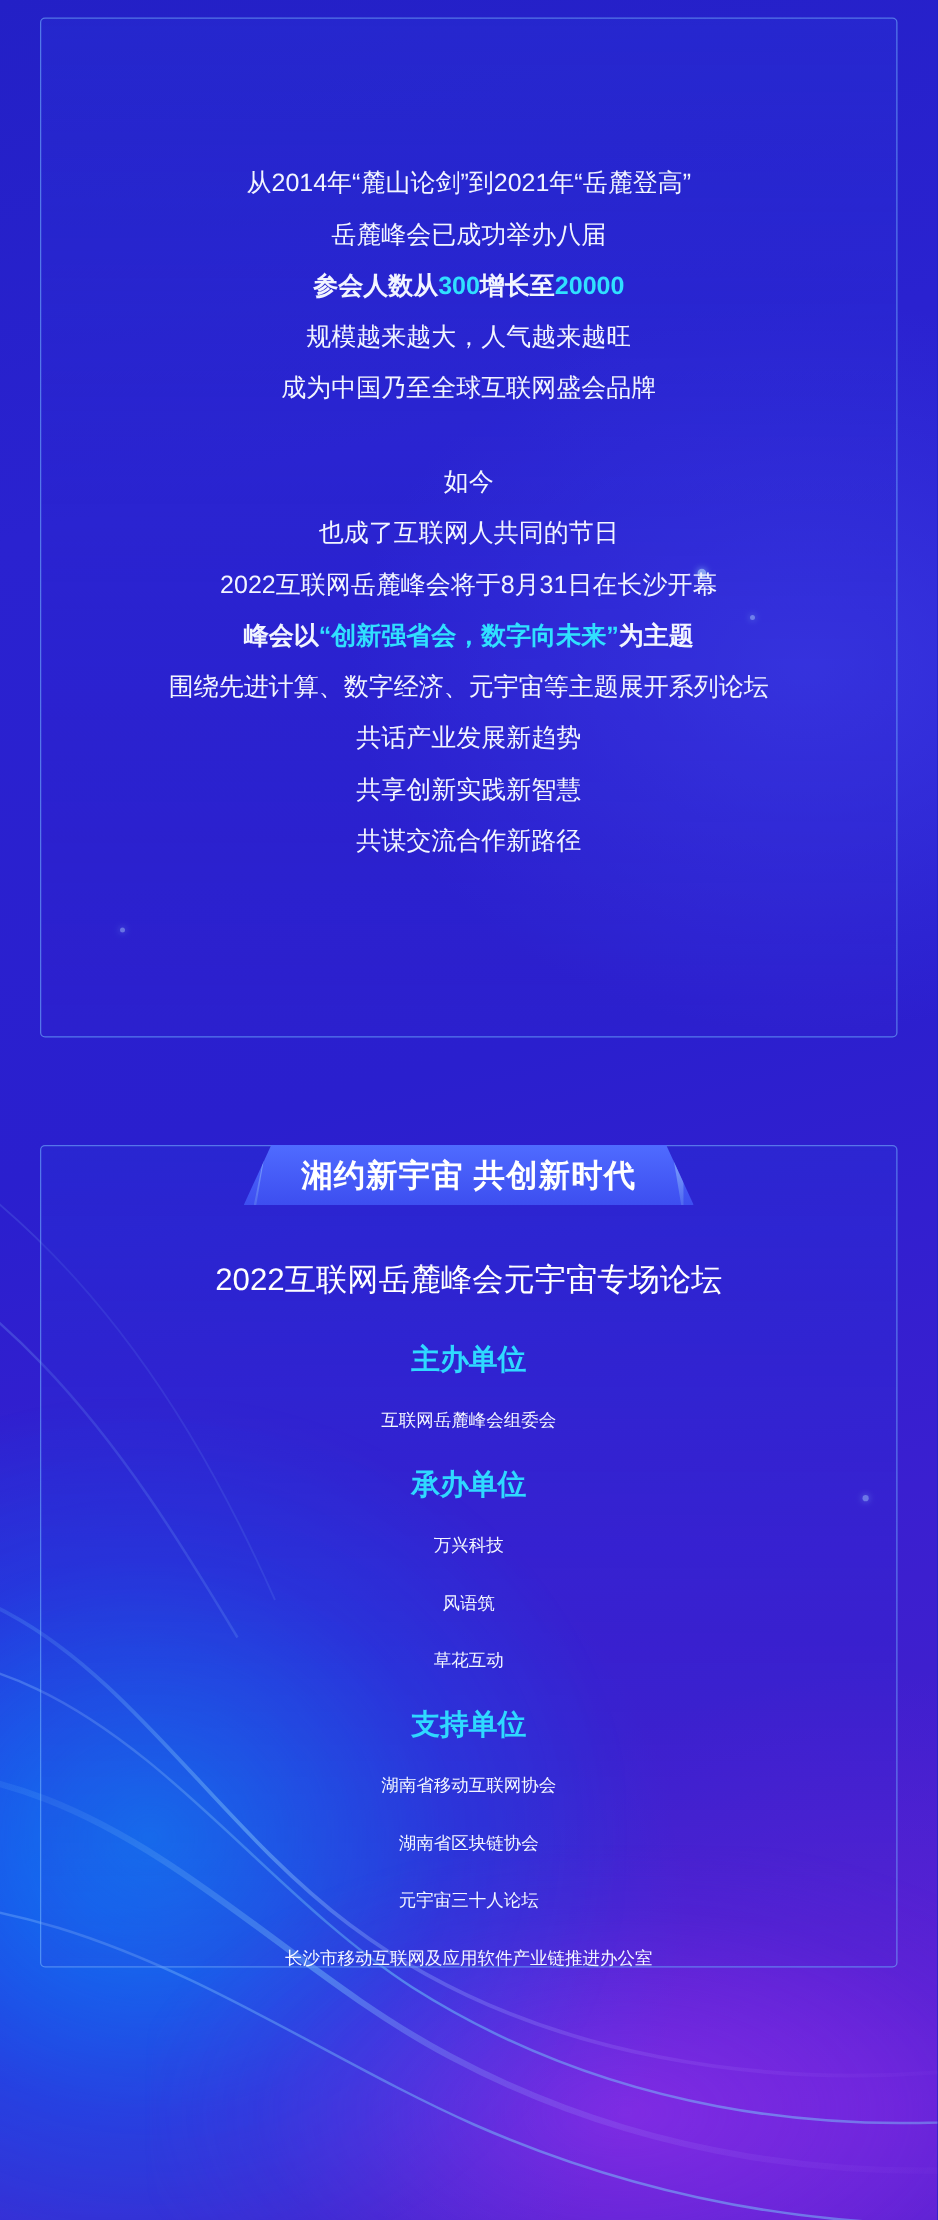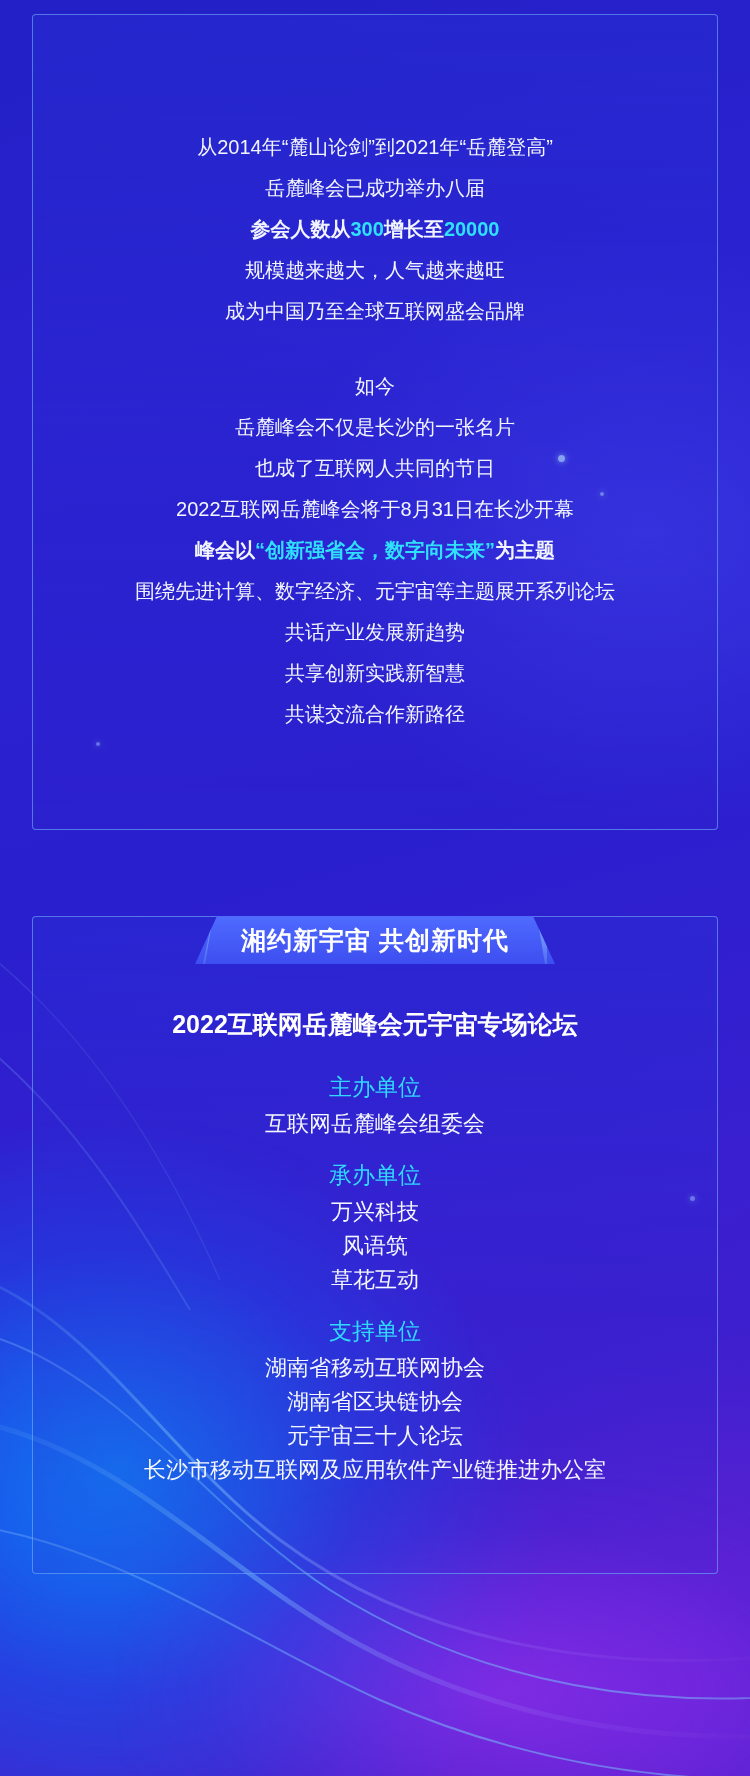--- a/index.html
+++ b/index.html
@@ -124,36 +124,37 @@
   
   .card2 .content {
     position: absolute;
     left: 0; right: 0;
     top: 86px;
     text-align: center;
     color: #fff;
   }
   .forum-title {
     font-size: 25px;
-    font-weight: bold;
+    font-weight: normal;
     color: #ffffff;
     line-height: 42px;
     margin-bottom: 22px;
   }
   .sect-head {
     font-size: 23px;
-    font-weight: normal;
+    font-weight: bold;
     color: #2fd9ff;
     line-height: 40px;
     margin-top: 14px;
   }
   .sect-item {
-    font-size: 22px;
+    font-size: 14px;
     line-height: 34px;
     color: #f4f7ff;
+    margin-top: 12px;
   }
 </style>
 </head>
 <body>
 
 <div class="bg">
   <div class="bg-glow-left"></div>
   <div class="bg-glow-bottom"></div>
   <svg class="bg-swoosh" viewBox="0 0 900 1480" preserveAspectRatio="none">
     <defs>
@@ -186,21 +187,20 @@
     <div id="about-p1">
         <div class="line"><span>从2014年“麓山论剑”到2021年“岳麓登高”</span></div>
         <div class="line"><span>岳麓峰会已成功举办八届</span></div>
         <div class="line em"><span>参会人数从</span><span class="hl">300</span><span>增长至</span><span class="hl">20000</span></div>
         <div class="line"><span>规模越来越大，人气越来越旺</span></div>
         <div class="line"><span>成为中国乃至全球互联网盛会品牌</span></div>
       </div>
     <div class="spacer"></div>
     <div id="about-p2">
         <div class="line"><span>如今</span></div>
-        <div class="line"><span>岳麓峰会不仅是长沙的一张名片</span></div>
         <div class="line"><span>也成了互联网人共同的节日</span></div>
         <div class="line"><span>2022互联网岳麓峰会将于8月31日在长沙开幕</span></div>
         <div class="line em"><span>峰会以</span><span class="hl">“创新强省会，数字向未来”</span><span>为主题</span></div>
         <div class="line"><span>围绕先进计算、数字经济、元宇宙等主题展开系列论坛</span></div>
         <div class="line"><span>共话产业发展新趋势</span></div>
         <div class="line"><span>共享创新实践新智慧</span></div>
         <div class="line"><span>共谋交流合作新路径</span></div>
       </div>
   </div>
 </section>

